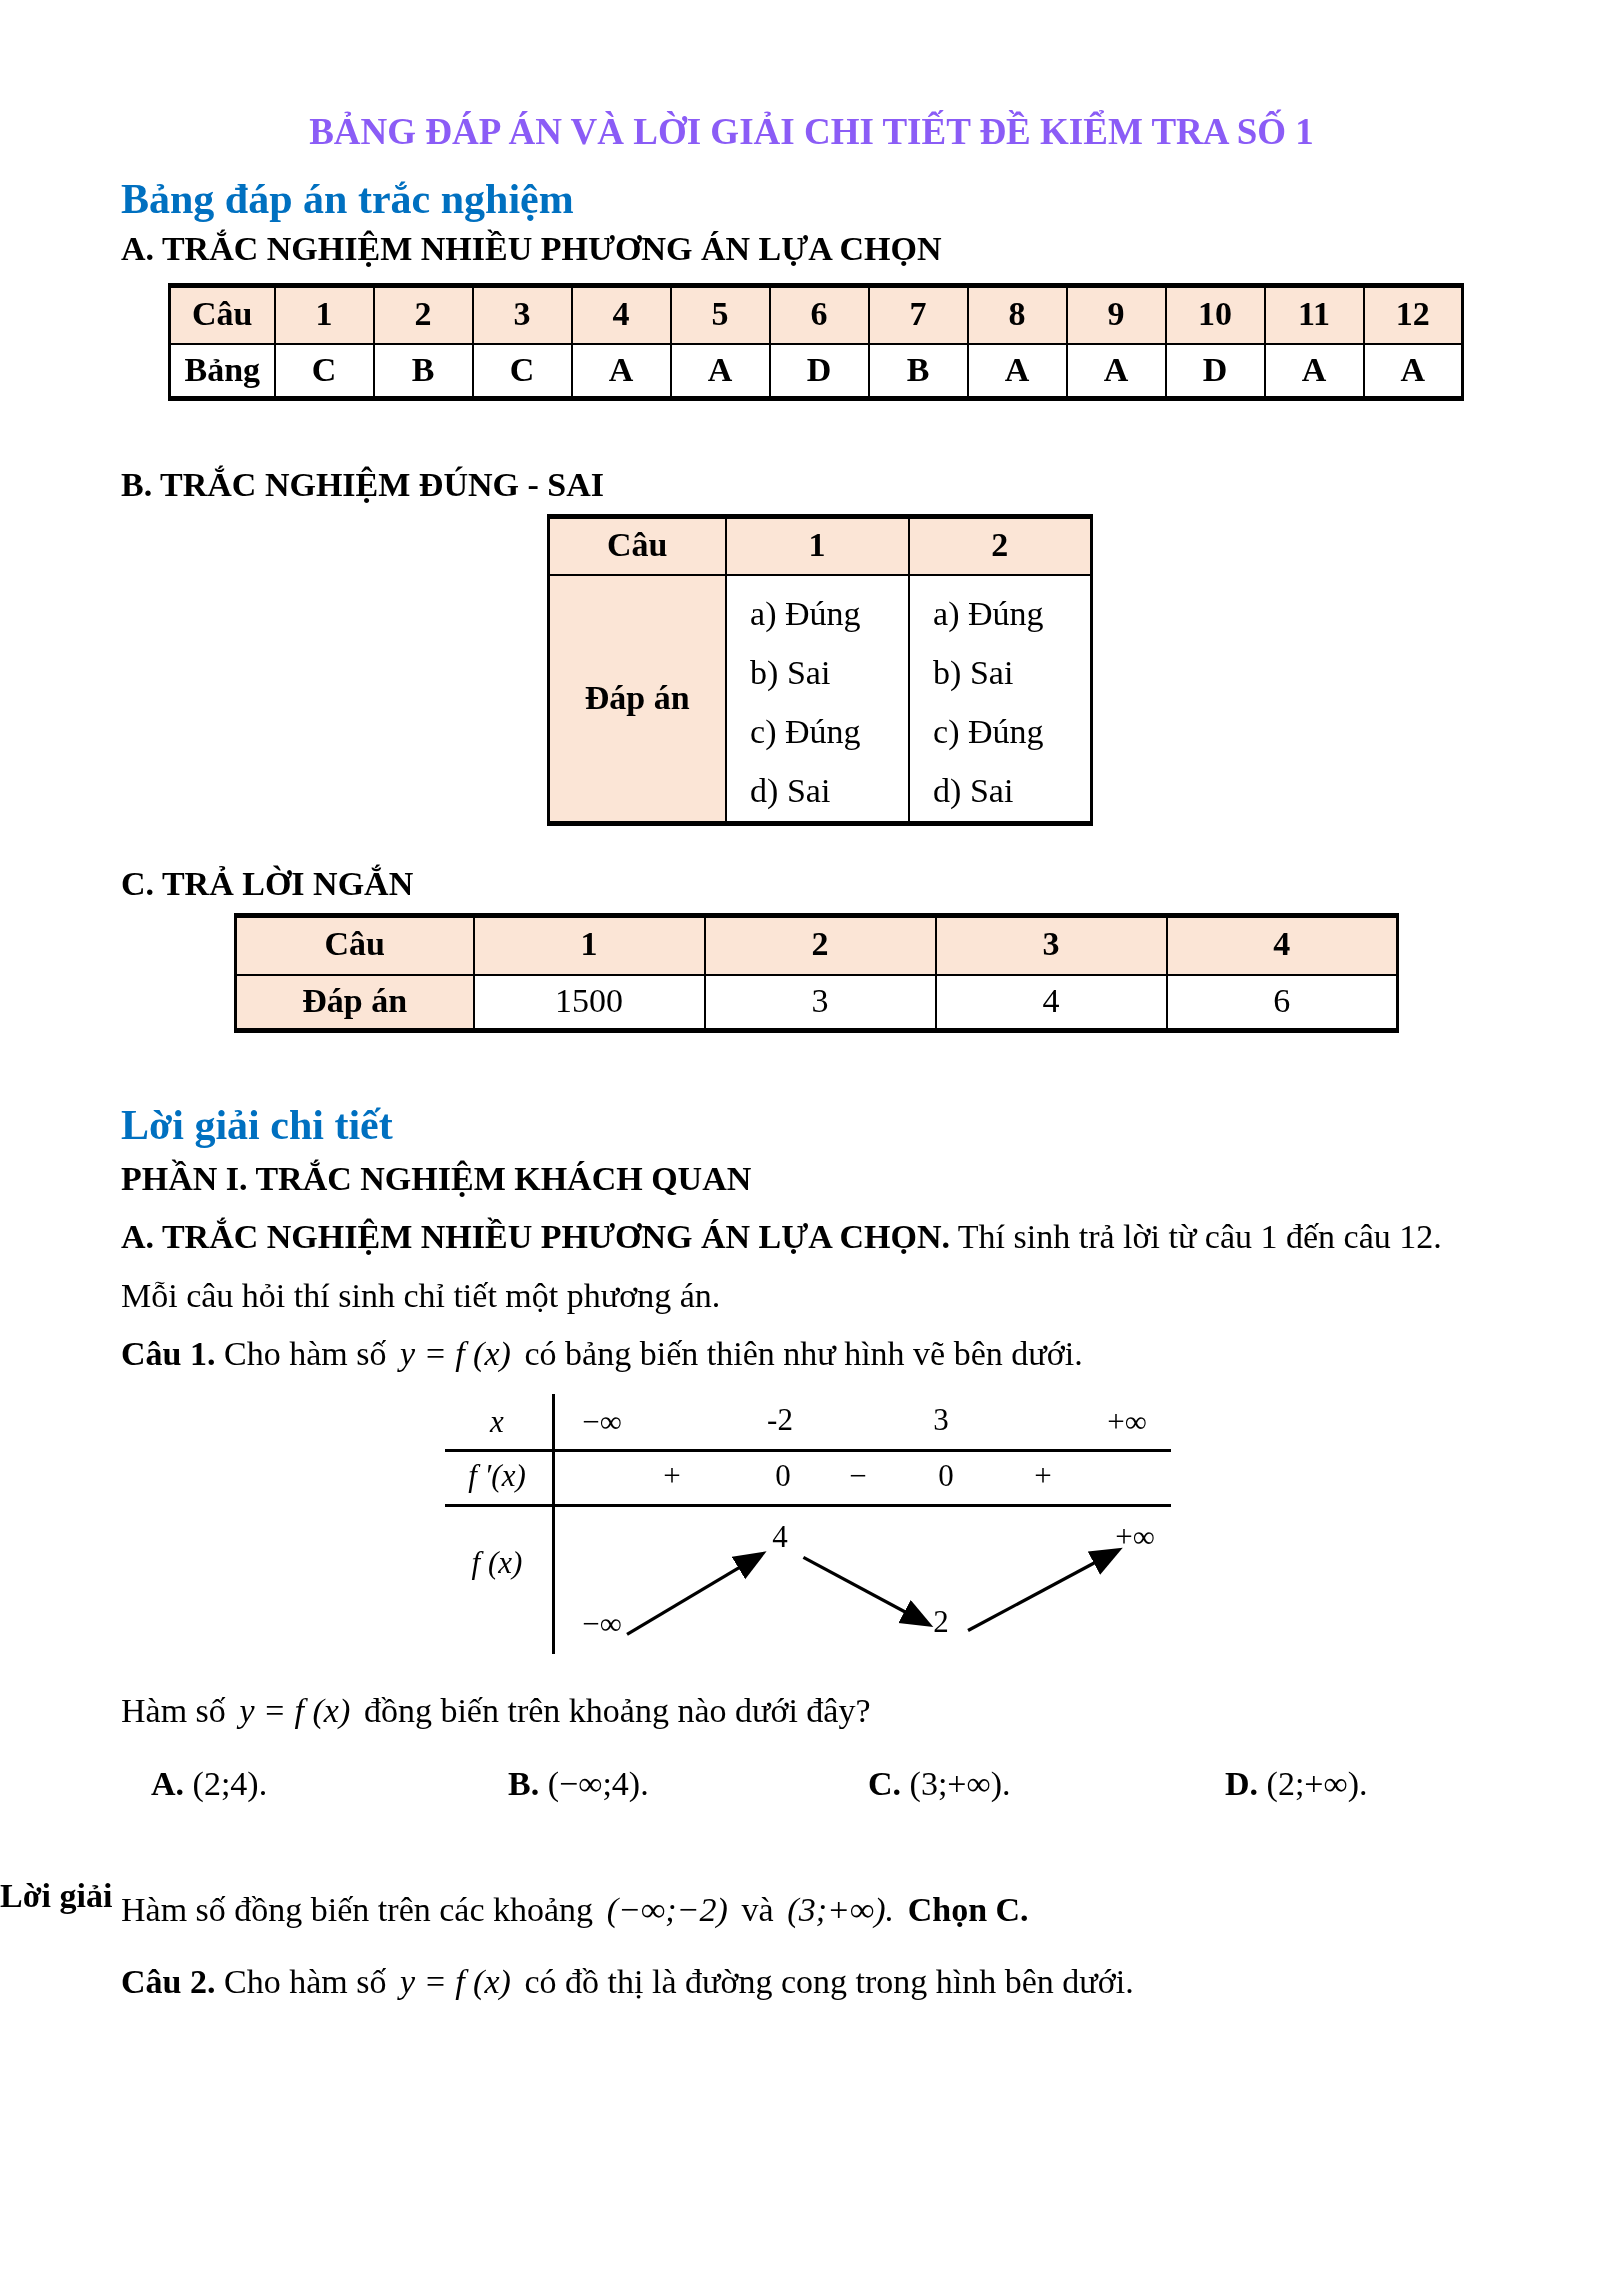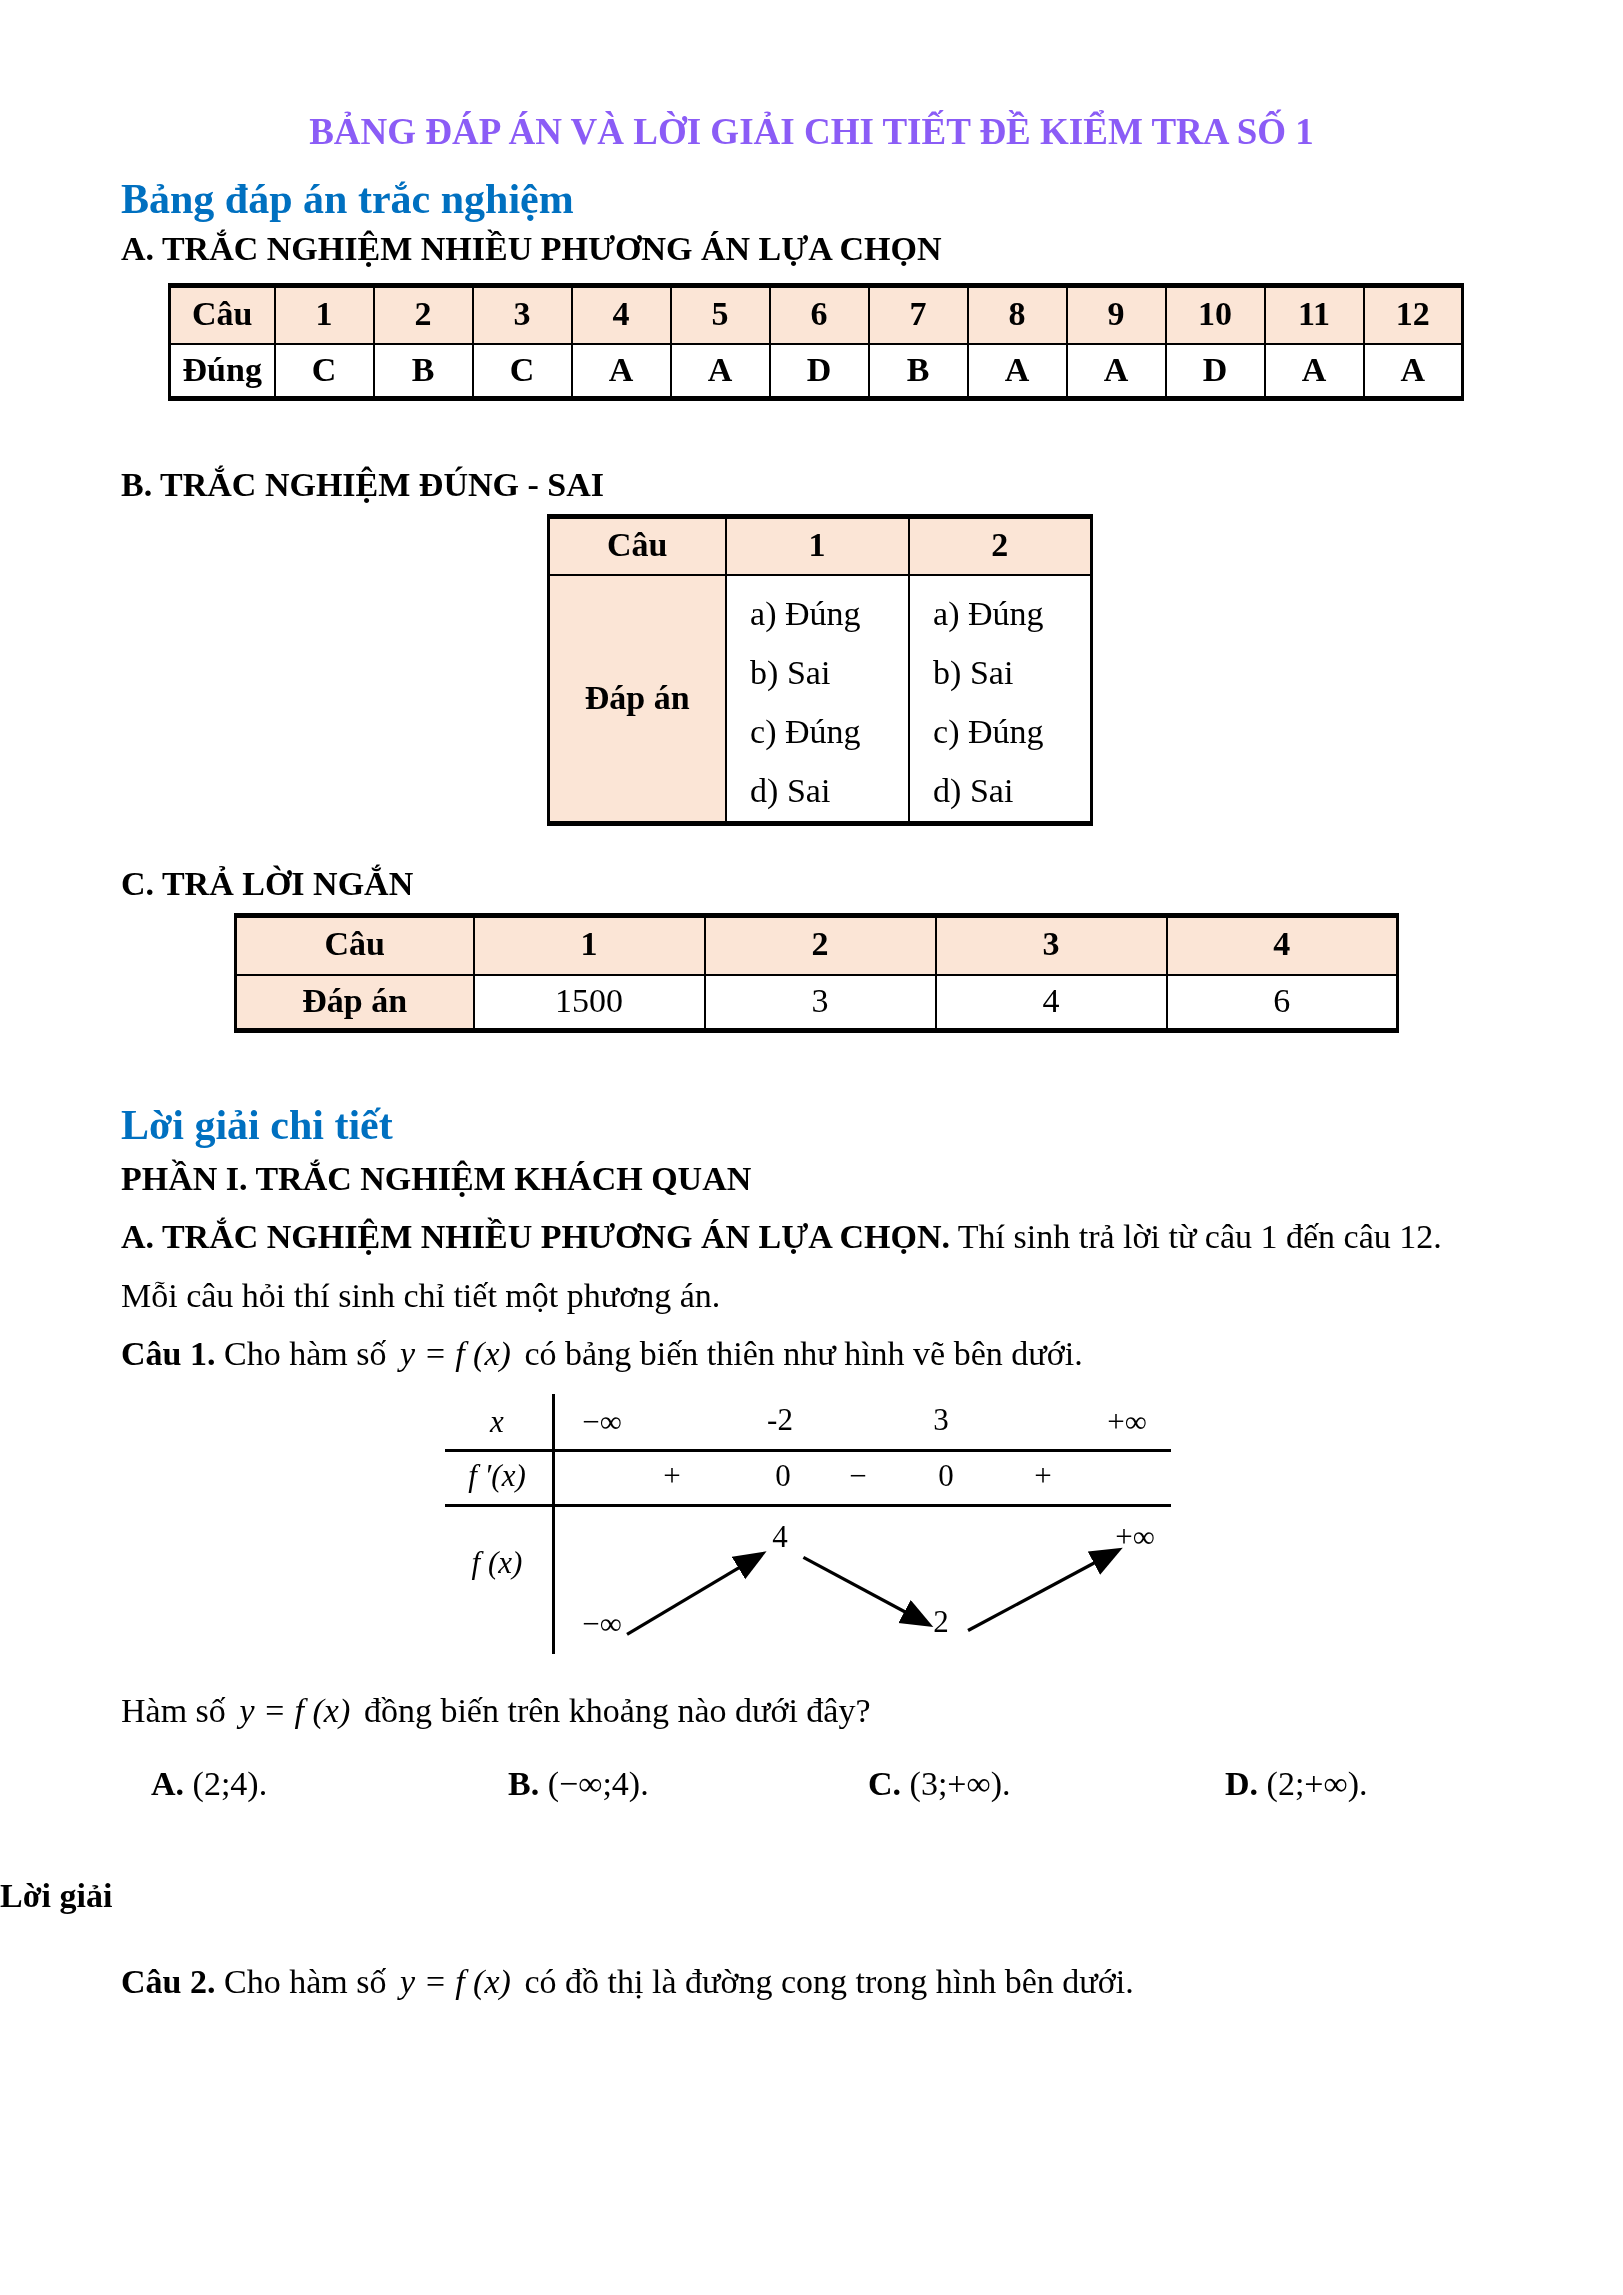--- a/index.html
+++ b/index.html
@@ -68,21 +68,21 @@
       <td class="hdr">5</td>
       <td class="hdr">6</td>
       <td class="hdr">7</td>
       <td class="hdr">8</td>
       <td class="hdr">9</td>
       <td class="hdr">10</td>
       <td class="hdr">11</td>
       <td class="hdr">12</td>
     </tr>
     <tr style="height:55px;">
-      <td>Đúng</td>
+      <td>Bảng</td>
       <td>C</td>
       <td>B</td>
       <td>C</td>
       <td>A</td>
       <td>A</td>
       <td>D</td>
       <td>B</td>
       <td>A</td>
       <td>A</td>
       <td>D</td>
@@ -223,20 +223,27 @@
       <span>(3;+∞).</span>
     </div>
     <div class="opt" style="width:353px;">
       <span class="b">D.</span>
       <span>(2;+∞).</span>
     </div>
   </div>
 
   <div class="abs b center" style="top:1832px;left:0;width:1623px;">Lời giải</div>
 
+  <div class="abs" style="top:1891px;left:121px;width:1387px;">
+    <span>Hàm số đồng biến trên các khoảng</span>
+    <span class="math">(−∞;−2)</span>
+    <span>và</span>
+    <span class="math">(3;+∞).</span>
+    <span class="b">Chọn C.</span>
+  </div>
 
   <div class="abs" style="top:1963px;left:121px;width:1387px;">
     <span class="b">Câu 2.</span>
     <span>Cho hàm số</span>
     <span class="math">y = f (x)</span>
     <span>có đồ thị là đường cong trong hình bên dưới.</span>
   </div>
 
 </div>
 

